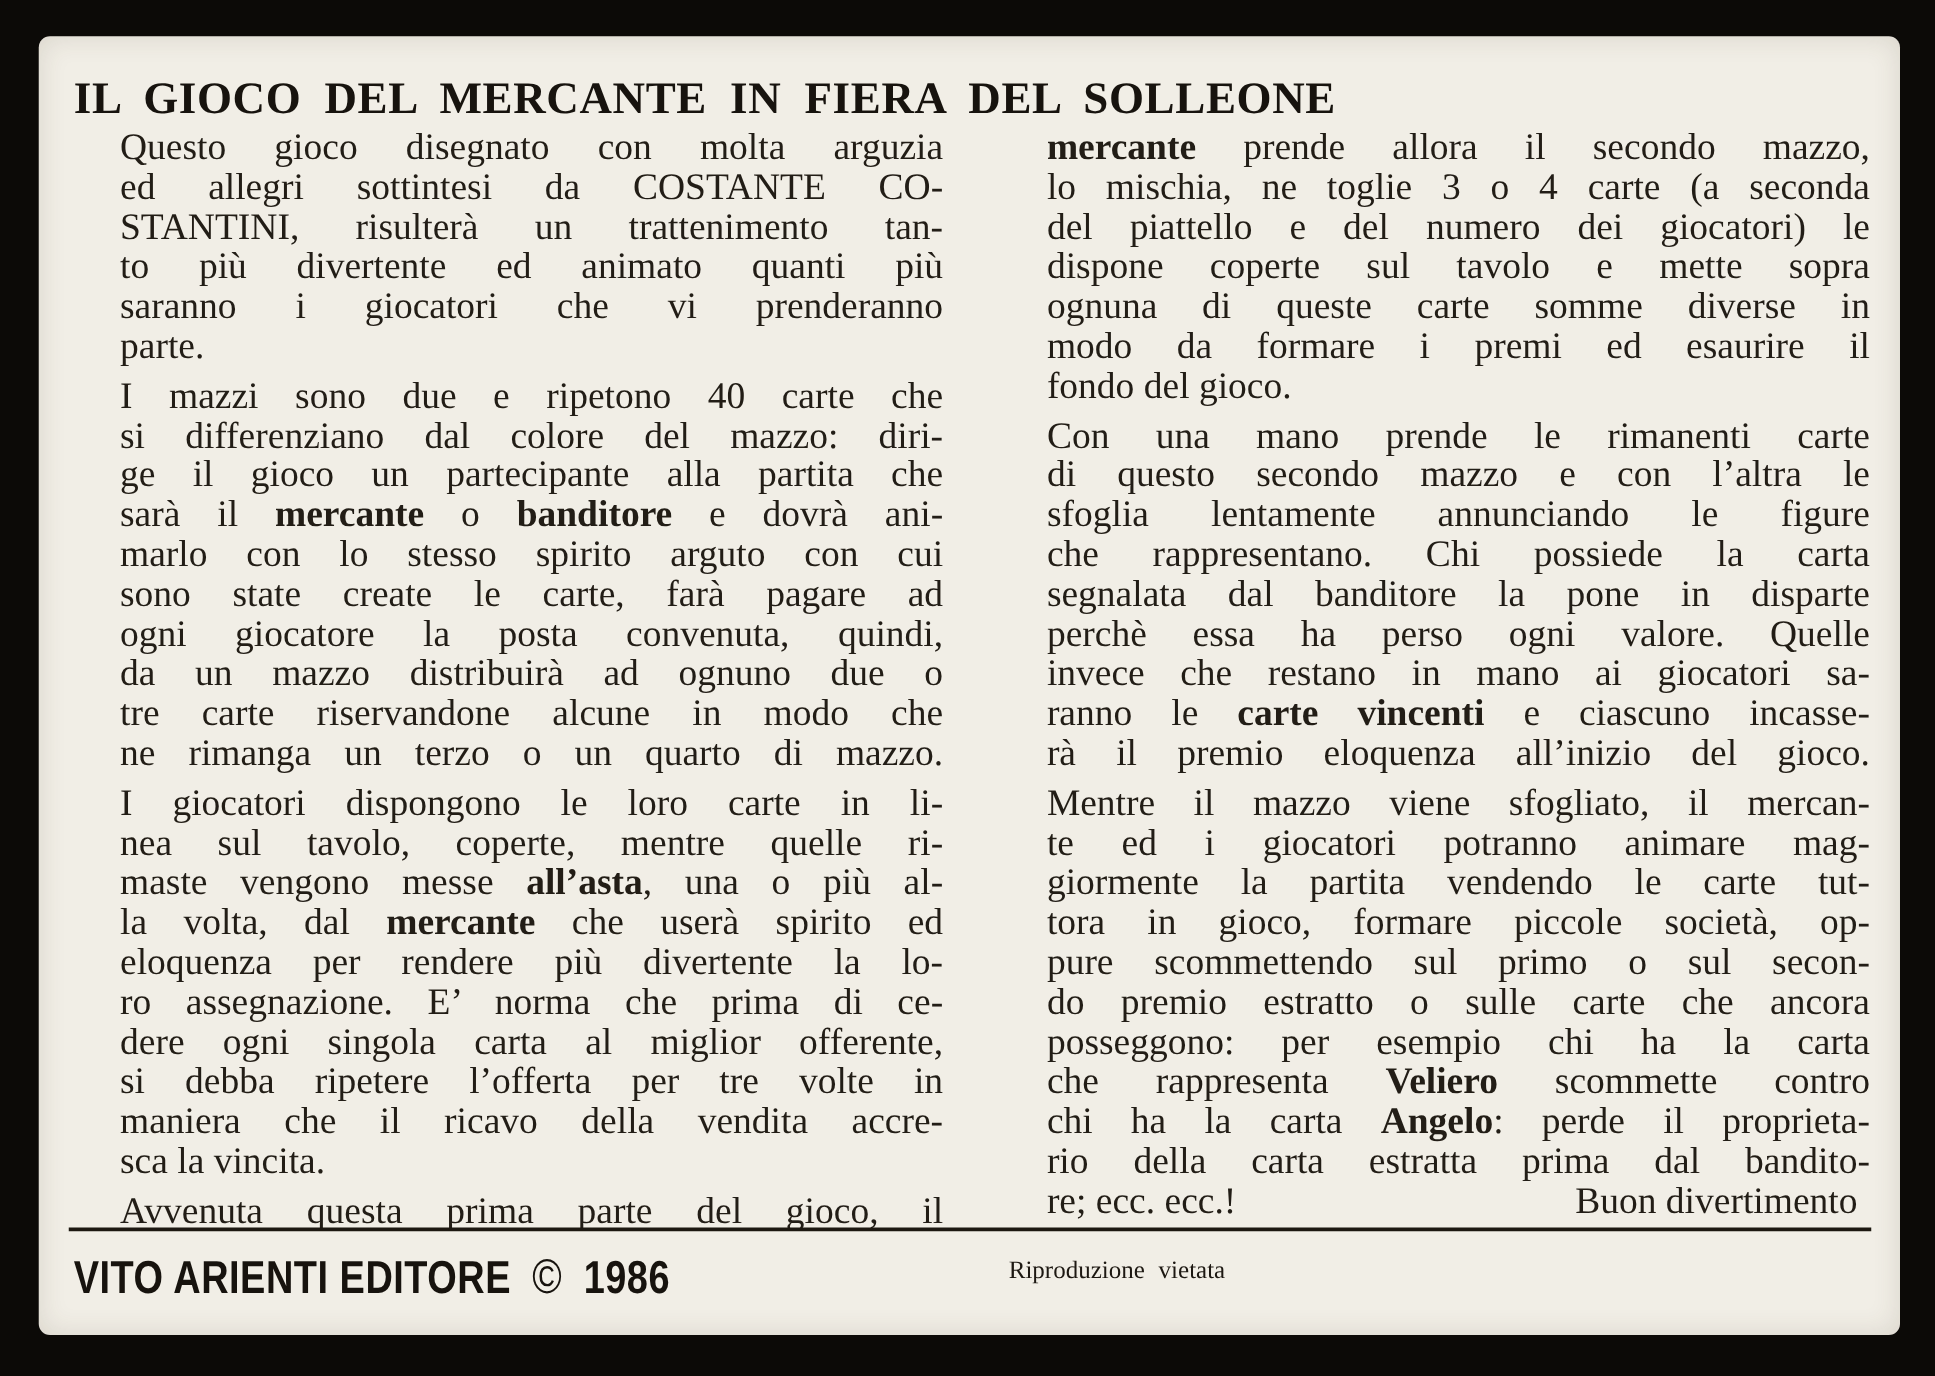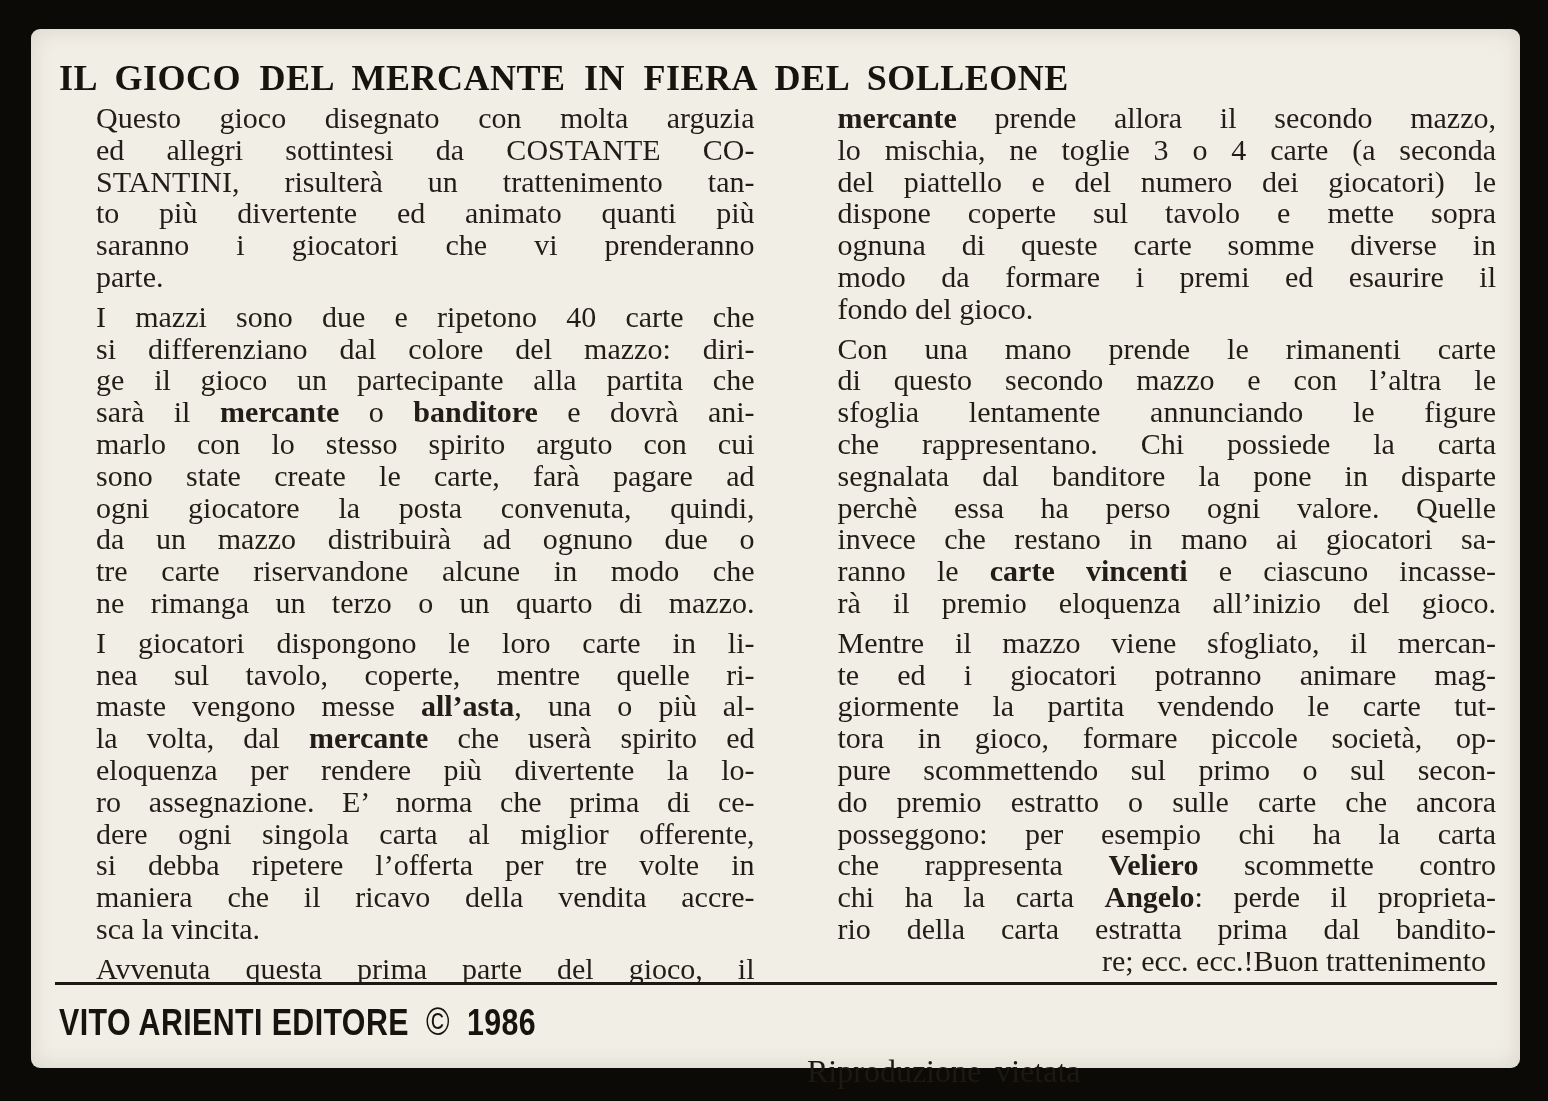--- a/index.html
+++ b/index.html
@@ -60,21 +60,21 @@
   .para { margin: 0; }
   .para + .para { margin-top: 8px; }
   .line {
     text-align: justify;
     text-align-last: justify;
     white-space: normal;
   }
   .line.last { text-align-last: left; }
   .line.split {
     display: flex;
-    justify-content: flex-end;
+    justify-content: space-between;
     padding-right: 10px;
   }
   .line b { font-weight: bold; }
   .rule {
     position: absolute;
     left: 24px;
     top: 953px;
     width: 1442px;
     height: 3px;
     background: #1d1811;
@@ -95,25 +95,24 @@
   .footer-left .copy {
     font-size: 39px;
     margin: 0 10px;
     font-weight: 400;
   }
   .footer-right {
     position: absolute;
     left: 776px;
     top: 976px;
     font-family: "Liberation Serif", serif;
-    font-size: 32px;
+    font-size: 20px;
     word-spacing: 6px;
     color: #1d1812;
     white-space: nowrap;
-    margin-top: 48px;
   }
 </style>
 </head>
 <body>
 
 <div class="scan">
   <div class="card">
 
     <h1 class="title">IL GIOCO DEL MERCANTE IN FIERA DEL SOLLEONE</h1>
 
@@ -182,21 +181,21 @@
             <div class="line">giormente la partita vendendo le carte tut-</div>
             <div class="line">tora in gioco, formare piccole società, op-</div>
             <div class="line">pure scommettendo sul primo o sul secon-</div>
             <div class="line">do premio estratto o sulle carte che ancora</div>
             <div class="line">posseggono: per esempio chi ha la carta</div>
             <div class="line">che rappresenta <b>Veliero</b> scommette contro</div>
             <div class="line">chi ha la carta <b>Angelo</b>: perde il proprieta-</div>
             <div class="line">rio della carta estratta prima dal bandito-</div>
             <div class="line split">
               <span>re; ecc. ecc.!</span>
-              <span>Buon trattenimento</span>
+              <span>Buon divertimento</span>
             </div>
           </div>
         </div>
     </div>
 
     <div class="rule"></div>
 
     <div class="footer-left">
       <span>VITO ARIENTI EDITORE</span>
       <span class="copy">©</span>

